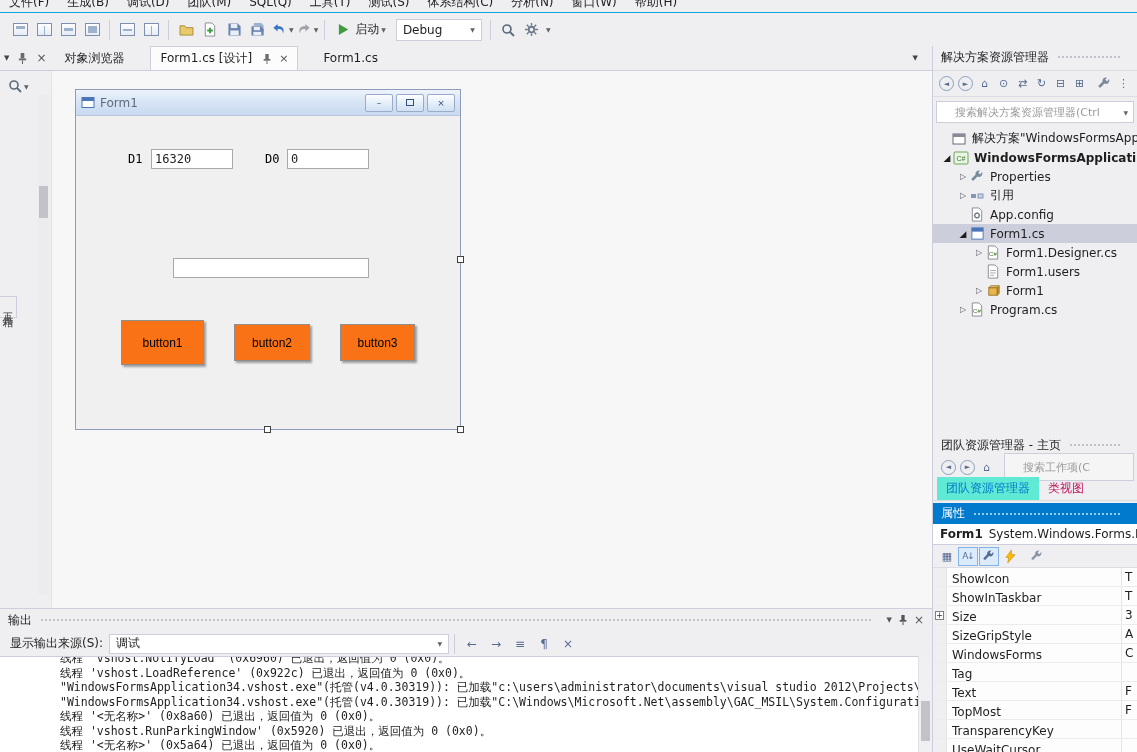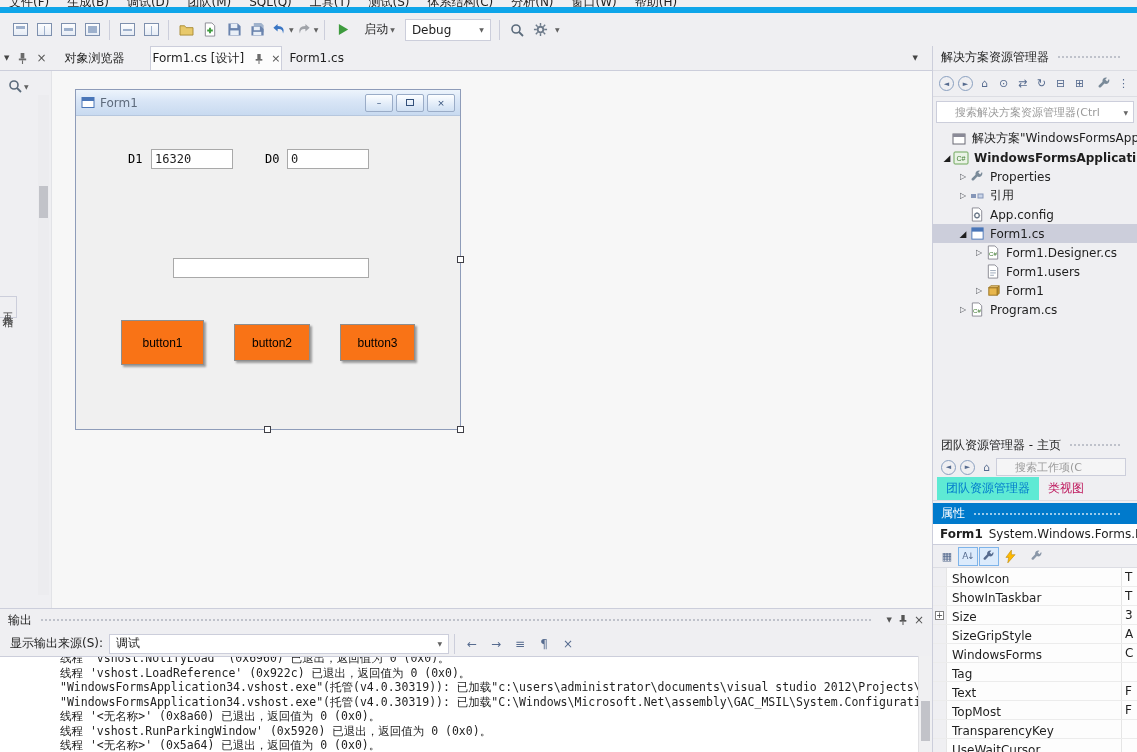--- a/index.html
+++ b/index.html
@@ -1,39 +1,39 @@
 <!DOCTYPE html>
 <html><head>
 <meta charset="utf-8">
 <style>
 *{box-sizing:border-box;margin:0;padding:0}
 html,body{width:1137px;height:752px;overflow:hidden}
 body{position:relative;font-family:"DejaVu Sans","Liberation Sans",sans-serif;font-size:12px;color:#1E1E1E;background:#EFEFF2}
 svg{display:block}
 
-#menu-bar{position:absolute;left:0;top:0;width:100%;height:13px;overflow:hidden;background:#EFEFF2;border-bottom:6px solid #0ea5e9}
+#menu-bar{position:absolute;left:0;top:0;width:100%;height:13px;overflow:hidden;background:#EFEFF2;border-bottom:1px solid #0ea5e9}
 #menu-bar .items{position:absolute;left:0;top:-9px;white-space:nowrap}
 #menu-bar .mi{display:inline-block;padding:3px 9px}
 
 #main-toolbar{position:absolute;left:0;top:13px;width:100%;height:33px;display:flex;align-items:center;padding-left:8px}
 .tbtn{height:24px;min-width:22px;display:flex;align-items:center;justify-content:center;margin:0 1px;color:#5E6B7C}
 .tb-sep{width:1px;height:20px;background:#CCCEDB;margin:0 5px;flex:none}
 .caret{font-size:6px;color:#616161;margin-left:2px}
 .gico{width:15px;height:13px;border:1px solid #7E90AE;background:linear-gradient(#FDFDFE,#E6ECF5);position:relative}
 .gico i{position:absolute;left:2px;right:2px;top:2px;height:3px;background:#9DB0CC}
 #start-button{display:flex;align-items:center;height:24px;padding:0 7px}
-#start-button .lbl{margin-left:14px}
+#start-button .lbl{margin-left:5px}
 #debug-combo{width:86px;height:22px;border:1px solid #CCCEDB;background:#fff;display:flex;align-items:center;justify-content:space-between;padding:0 6px;margin:0 3px}
 
 #tab-row{position:absolute;left:0;top:46px;width:932px;height:24px;display:flex;align-items:center}
 .twc{margin:0 4px;color:#444}
 .twc.chev{font-size:7px}
 .twc.x{font-size:12px;color:#555}
 .tooltab{margin:0 22px 0 10px;padding:3px 4px;white-space:nowrap}
-.tab{height:24px;display:flex;align-items:center;padding:0 1px;margin-right:6px;white-space:nowrap}
+.tab{height:24px;display:flex;align-items:center;padding:0 9px;margin-right:16px;white-space:nowrap}
 .tab.active{background:#FCFCFC;border:1px solid #CCCEDB;border-bottom:none}
 .tab .tabx{font-size:11px;color:#555;margin-left:7px}
 .tab .tabpin{margin-left:10px}
 #tab-overflow{margin-left:auto;margin-right:14px;font-size:7px;color:#444}
 
 #doc-body{position:absolute;left:0;top:70px;width:932px;height:538px;background:#F7F7F7;border-top:1px solid #CCCEDB}
 #left-strip{position:absolute;left:0;top:0;width:52px;height:100%;background:#EFEFF2;border-right:1px solid #E2E3E7}
 #strip-search{position:absolute;left:8px;top:8px;display:flex;align-items:center}
 #strip-scroll{position:absolute;left:38px;top:24px;width:11px;height:500px;background:#ECECEF}
 #strip-scroll .thumb{position:absolute;left:1px;right:1px;top:91px;height:32px;background:#C2C3C9}
@@ -77,21 +77,21 @@
 #se-tree{position:absolute;left:0;top:83px;width:100%;height:190px;overflow:hidden}
 .se-row{height:19px;display:flex;align-items:center;white-space:nowrap;overflow:hidden}
 .se-row.selected{background:#CCCEDB}
 .se-exp{width:12px;flex:none;text-align:center;font-size:8px;color:#55585E}
 .se-exp.expanded{color:#1E1E1E;font-size:9px}
 .ic{width:16px;height:16px;flex:none;margin-right:5px;display:flex;align-items:center;justify-content:center}
 .se-lbl{overflow:hidden}
 .bold{font-weight:bold}
 #te-title{position:absolute;left:0;top:388px;width:100%}
 #te-toolbar{position:absolute;left:0;top:410px;width:100%;height:22px;display:flex;align-items:center;padding:0 6px;color:#566B8F}
-#te-search{width:130px;height:18px;border:1px solid #CCCEDB;background:#F5F5F6;display:flex;align-items:center;flex:none}
+#te-search{margin-left:8px;width:130px;height:28px;border:1px solid #CCCEDB;background:#F5F5F6;display:flex;align-items:center;flex:none}
 #tw-tabs{position:absolute;left:0;top:434px;width:100%;height:21px;display:flex;align-items:flex-end;padding-left:4px;border-bottom:1px solid #DCDDE3}
 .tw-tab{padding:3px 9px;color:#be185d;white-space:nowrap}
 .tw-tab.active{background:#5eead4;color:#007ACC}
 
 #pp-header{position:absolute;left:0;top:457px;width:100%;height:21px;background:#007ACC;color:#fff;display:flex;align-items:center;padding:0 8px}
 #pp-header .grip{background-image:radial-gradient(rgba(255,255,255,.6) 1px,transparent 1.2px)}
 #pp-object{position:absolute;left:0;top:478px;width:100%;height:21px;background:#fff;border-bottom:1px solid #CCCEDB;display:flex;align-items:center;padding:0 7px;white-space:nowrap;overflow:hidden}
 #pp-object .oname{font-weight:bold;margin-right:6px}
 #pp-toolbar{position:absolute;left:0;top:499px;width:100%;height:23px;display:flex;align-items:center;padding-left:4px;border-bottom:1px solid #DCDDE3;color:#566B8F}
 .pp-ic{width:20px;height:19px;display:flex;align-items:center;justify-content:center;margin-right:1px;font-size:11px}

